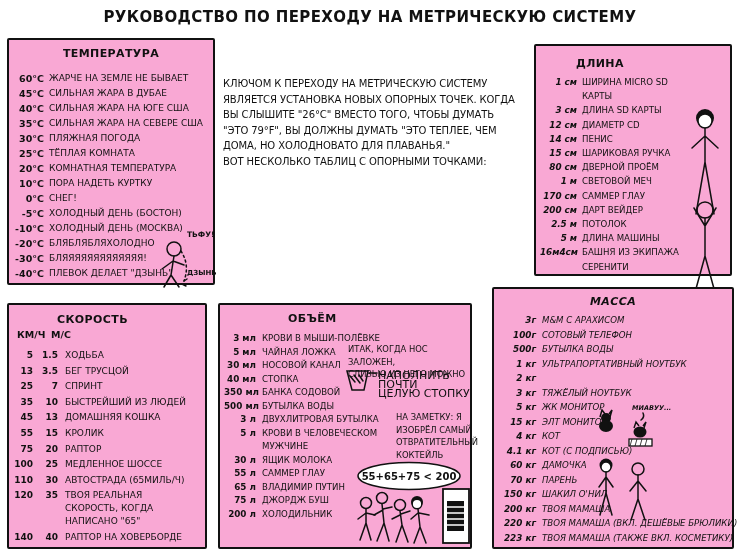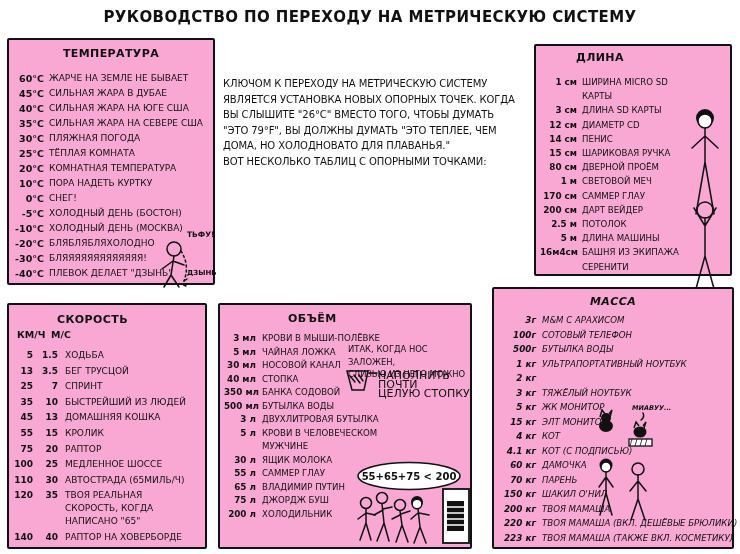--- a/index.html
+++ b/index.html
@@ -27,24 +27,24 @@
   .temp-box .rows { top:31px; left:4px; }
   .temp-box .row { line-height:15px; font-size:9px; white-space:nowrap; }
   .temp-box .col-value { width:36px; padding-right:5px; font-size:9.5px; }
   
   .intro {
     position:absolute; left:223px; top:76px; width:312px;
     font-size:10px; line-height:15.6px; white-space:pre-line; letter-spacing:-0.1px;
   }
   
   .len-box { left:534px; top:44px; width:198px; height:232px; }
-  .len-box .box-title { position:absolute; top:5px; left:40px; }
+  .len-box .box-title { position:absolute; top:11px; left:40px; }
   .len-box .rows { top:29px; left:4px; width:148px; }
   .len-box .row { line-height:14.2px; font-size:8.6px; }
-  .len-box .col-value { width:42px; padding-right:5px; font-size:8.8px; white-space:nowrap; }
+  .len-box .col-value { width:42px; padding-right:5px; font-size:8.8px; white-space:nowrap;font-style:italic; }
   .len-box .col-label { width:100px; }
   
   .speed-box { left:7px; top:303px; width:200px; height:246px; }
   .speed-box .box-title { position:absolute; top:8px; left:48px; }
   .speed-box .units { position:absolute; top:24px; left:8px; font-size:9.5px; font-weight:600; display:flex; }
   .speed-box .units .u1 { width:34px; }
   .speed-box .rows { top:44px; left:4px; }
   .speed-box .row { font-size:9px; line-height:13px; margin-bottom:2.6px; }
   .speed-box .col-kmh { width:28px; text-align:right; padding-right:8px; font-weight:600; flex:none; }
   .speed-box .col-ms { width:24px; text-align:right; padding-right:7px; font-weight:600; flex:none; }
@@ -343,20 +343,24 @@
       </div>
     <div class="vol-note1">ИТАК, КОГДА НОС ЗАЛОЖЕН,
 СЛИЗЬЮ ИЗ НЕГО МОЖНО</div>
     <svg class="shot-glass" width="34" height="26" viewBox="0 0 34 26">
       <path class="stroke" d="M3,4 L8,23 L20,23 L24,4 Z"></path>
       <path class="stroke" d="M6,9 l5,6 M10,8 l6,8 M15,8 l4,6" stroke-width="0.8"></path>
       <path class="stroke" d="M25,6 L33,6" stroke-width="1"></path>
     </svg>
     <div class="vol-note2">НАПОЛНИТЬ ПОЧТИ
 ЦЕЛУЮ СТОПКУ</div>
+    <div class="vol-note3">НА ЗАМЕТКУ: Я
+ИЗОБРЁЛ САМЫЙ
+ОТВРАТИТЕЛЬНЫЙ
+КОКТЕЙЛЬ</div>
     <svg class="fridge-scene" width="116" height="86" viewBox="0 0 116 86">
       <ellipse cx="53" cy="15" rx="51" ry="13.5" fill="#fff" stroke="#111" stroke-width="1.5"></ellipse>
       <text x="53" y="19" font-size="10" text-anchor="middle">55+65+75 &lt; 200</text>
       <rect x="87" y="28" width="26" height="54" fill="#fff" stroke="#111" stroke-width="1.8"></rect>
       <rect x="91" y="40" width="17" height="30" fill="#111"></rect>
       <path d="M91,46 h17 M91,52 h17 M91,58 h17 M91,64 h17" stroke="#fff" stroke-width="1.4"></path>
       <circle class="stroke" cx="10" cy="42" r="5.5"></circle>
       <path class="stroke" d="M10,48 L10,62 M10,52 L2,58 M10,52 L19,54 M10,62 L4,79 M10,62 L15,79"></path>
       <circle class="stroke" cx="26" cy="37" r="5.5"></circle>
       <path class="stroke" d="M26,43 L28,62 M27,49 L18,54 M27,48 L36,46 M28,62 L21,80 M28,62 L33,80"></path>

